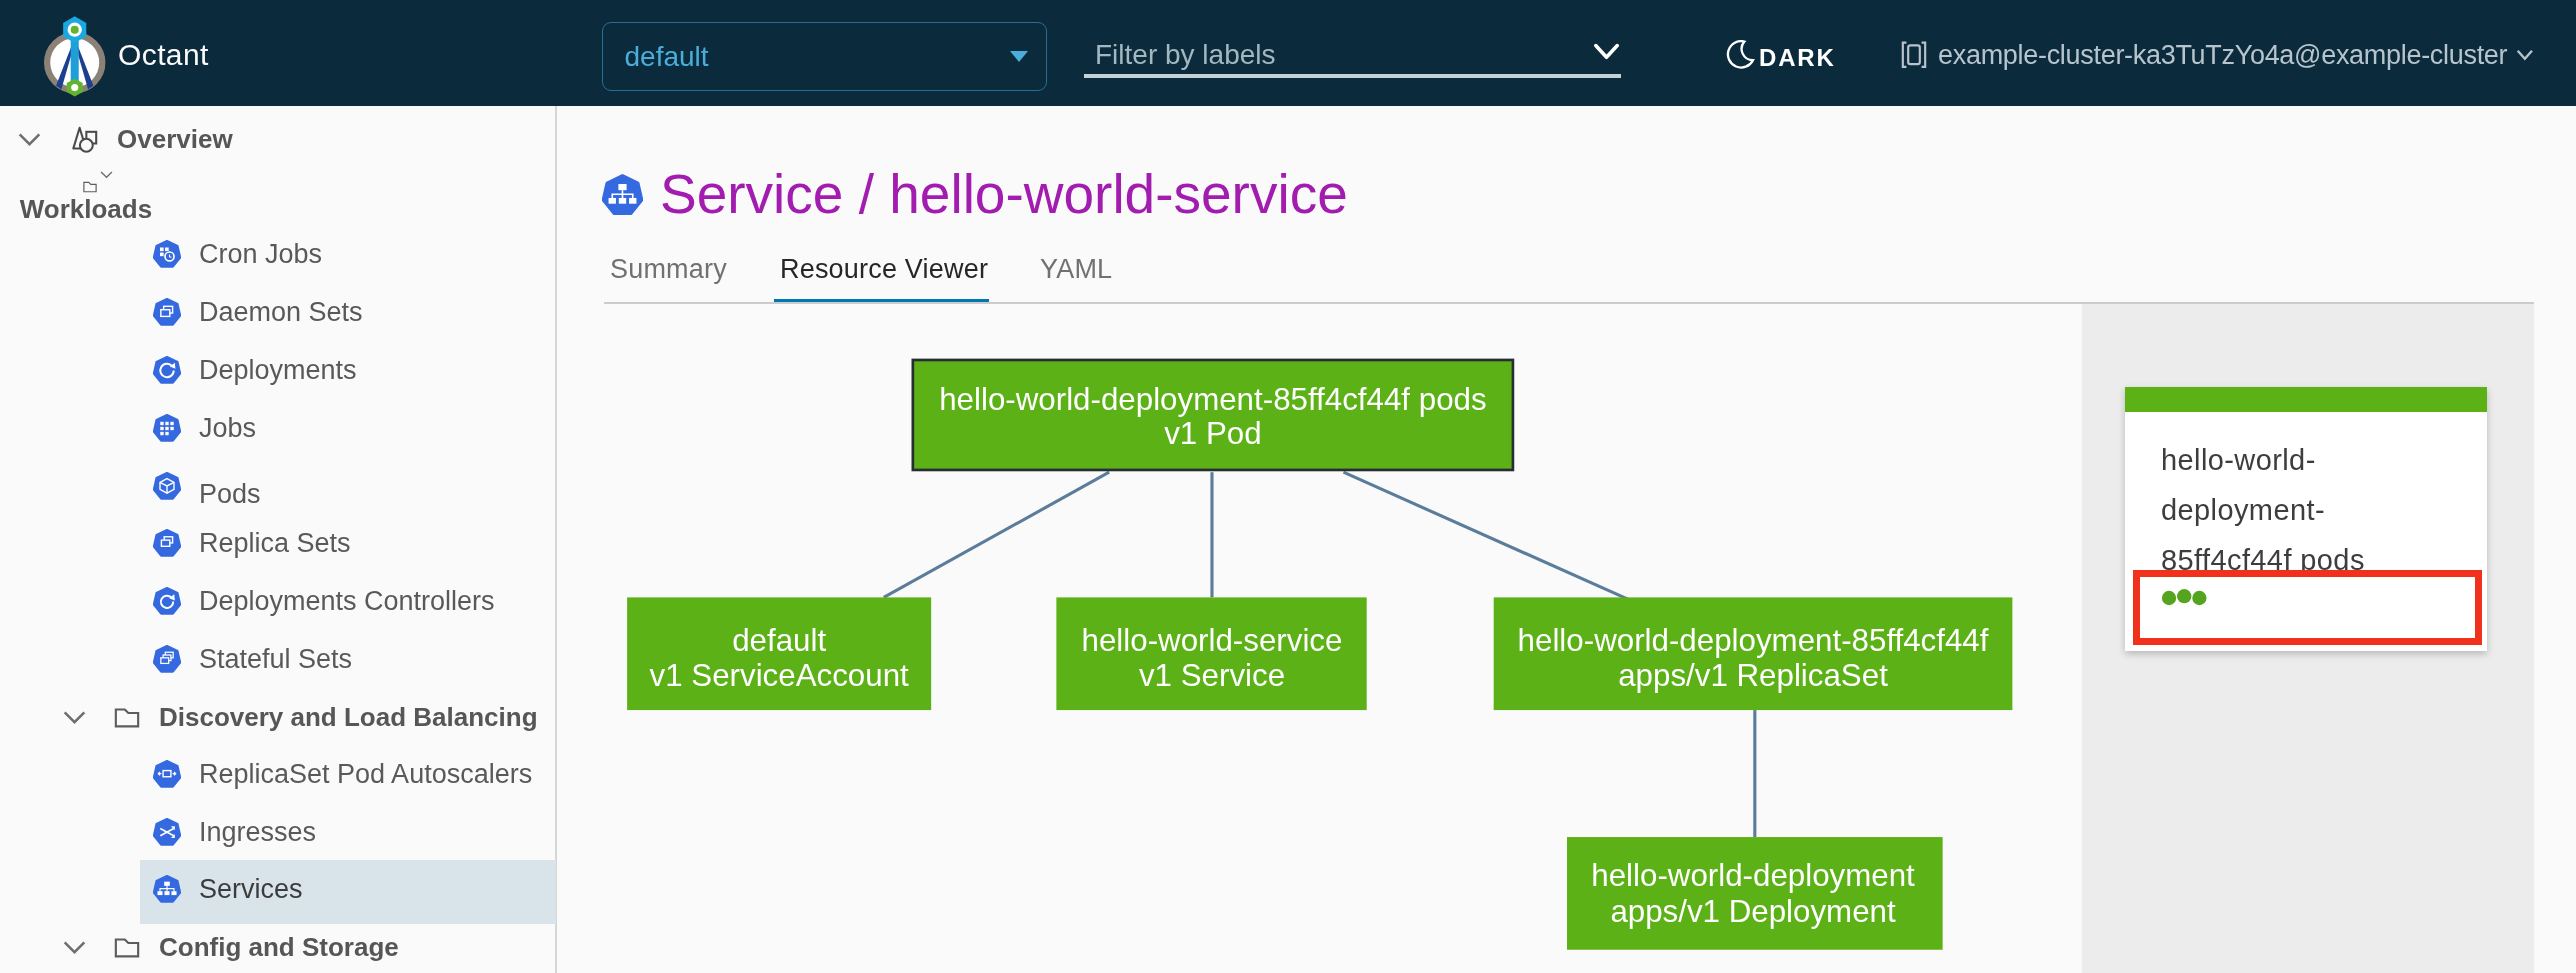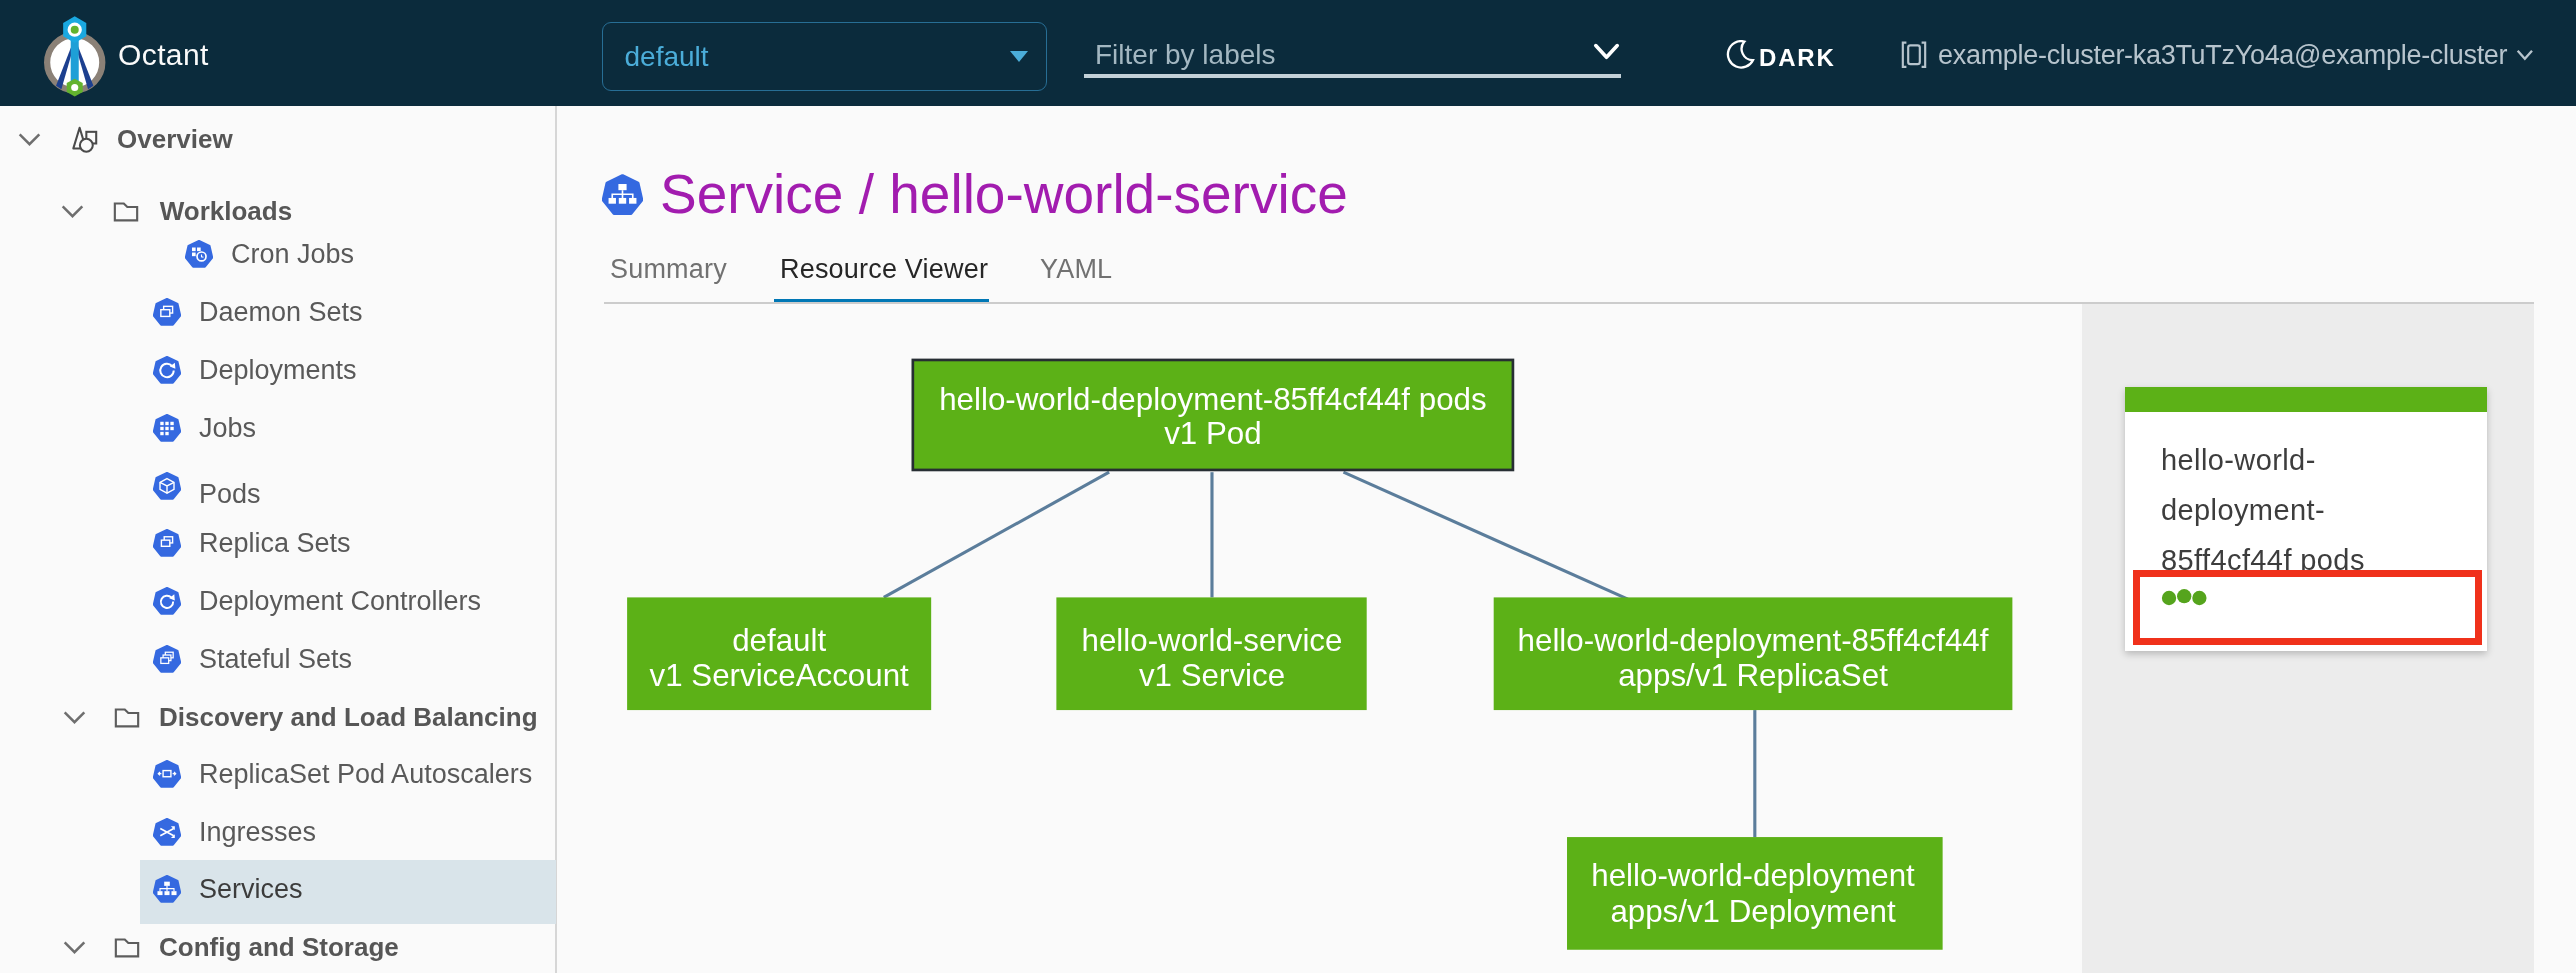--- a/index.html
+++ b/index.html
@@ -195,31 +195,31 @@
       <use href="#ico-chev"></use>
     </svg>
   <svg style="margin-left:30px;" width="26" height="28" viewBox="0 0 29 31">
     <path d="M1.5,26 L8.5,3 L15.5,26 Z" fill="none" stroke="#4a4a4a" stroke-width="2.3" stroke-linejoin="round"></path>
     <rect x="16" y="7.5" width="11" height="13" fill="none" stroke="#4a4a4a" stroke-width="2.3"></rect>
     <circle cx="16" cy="22.5" r="7.2" fill="#fafafa" stroke="#4a4a4a" stroke-width="2.3"></circle>
   </svg>
   <div style="margin-left:19px;">Overview</div>
 </div>
 
-<div class="navrow b" style="left:0; top:183px;">
+<div class="navrow b" style="left:0; top:169px;flex-direction:column;">
   <svg style="margin-left:60px;" width="25" height="20.6" viewBox="0 0 28 23">
       <use href="#ico-chev"></use>
     </svg>
   <svg style="margin-left:27px;" width="28" height="25" viewBox="0 0 31 28">
       <use href="#ico-folder"></use>
     </svg>
   <div style="margin-left:19.7px;">Workloads</div>
 </div>
 
-<div class="navrow" style="left:0; top:226px;padding-left:32px;">
+<div class="navrow" style="left:0; top:226px;">
   <svg style="margin-left:153px;" width="28" height="29" viewBox="0 0 100 100">
       <use href="#ico-cron"></use>
     </svg>
   <div style="margin-left:18px;">Cron Jobs</div>
 </div>
 <div class="navrow" style="left:0; top:284px;">
   <svg style="margin-left:153px;" width="28" height="29" viewBox="0 0 100 100">
       <use href="#ico-ds"></use>
     </svg>
   <div style="margin-left:18px;">Daemon Sets</div>
@@ -245,21 +245,21 @@
 <div class="navrow" style="left:0; top:515px;">
   <svg style="margin-left:153px;" width="28" height="29" viewBox="0 0 100 100">
       <use href="#ico-rs"></use>
     </svg>
   <div style="margin-left:18px;">Replica Sets</div>
 </div>
 <div class="navrow" style="left:0; top:573px;">
   <svg style="margin-left:153px;" width="28" height="29" viewBox="0 0 100 100">
       <use href="#ico-rc"></use>
     </svg>
-  <div style="margin-left:18px;">Deployment Controllers</div>
+  <div style="margin-left:18px;">Deployments Controllers</div>
 </div>
 <div class="navrow" style="left:0; top:631px;">
   <svg style="margin-left:153px;" width="28" height="29" viewBox="0 0 100 100">
       <use href="#ico-sts"></use>
     </svg>
   <div style="margin-left:18px;">Stateful Sets</div>
 </div>
 
 <div class="navrow b" style="left:0; top:689px;">
   <svg style="margin-left:62px;" width="25" height="20.6" viewBox="0 0 28 23">

